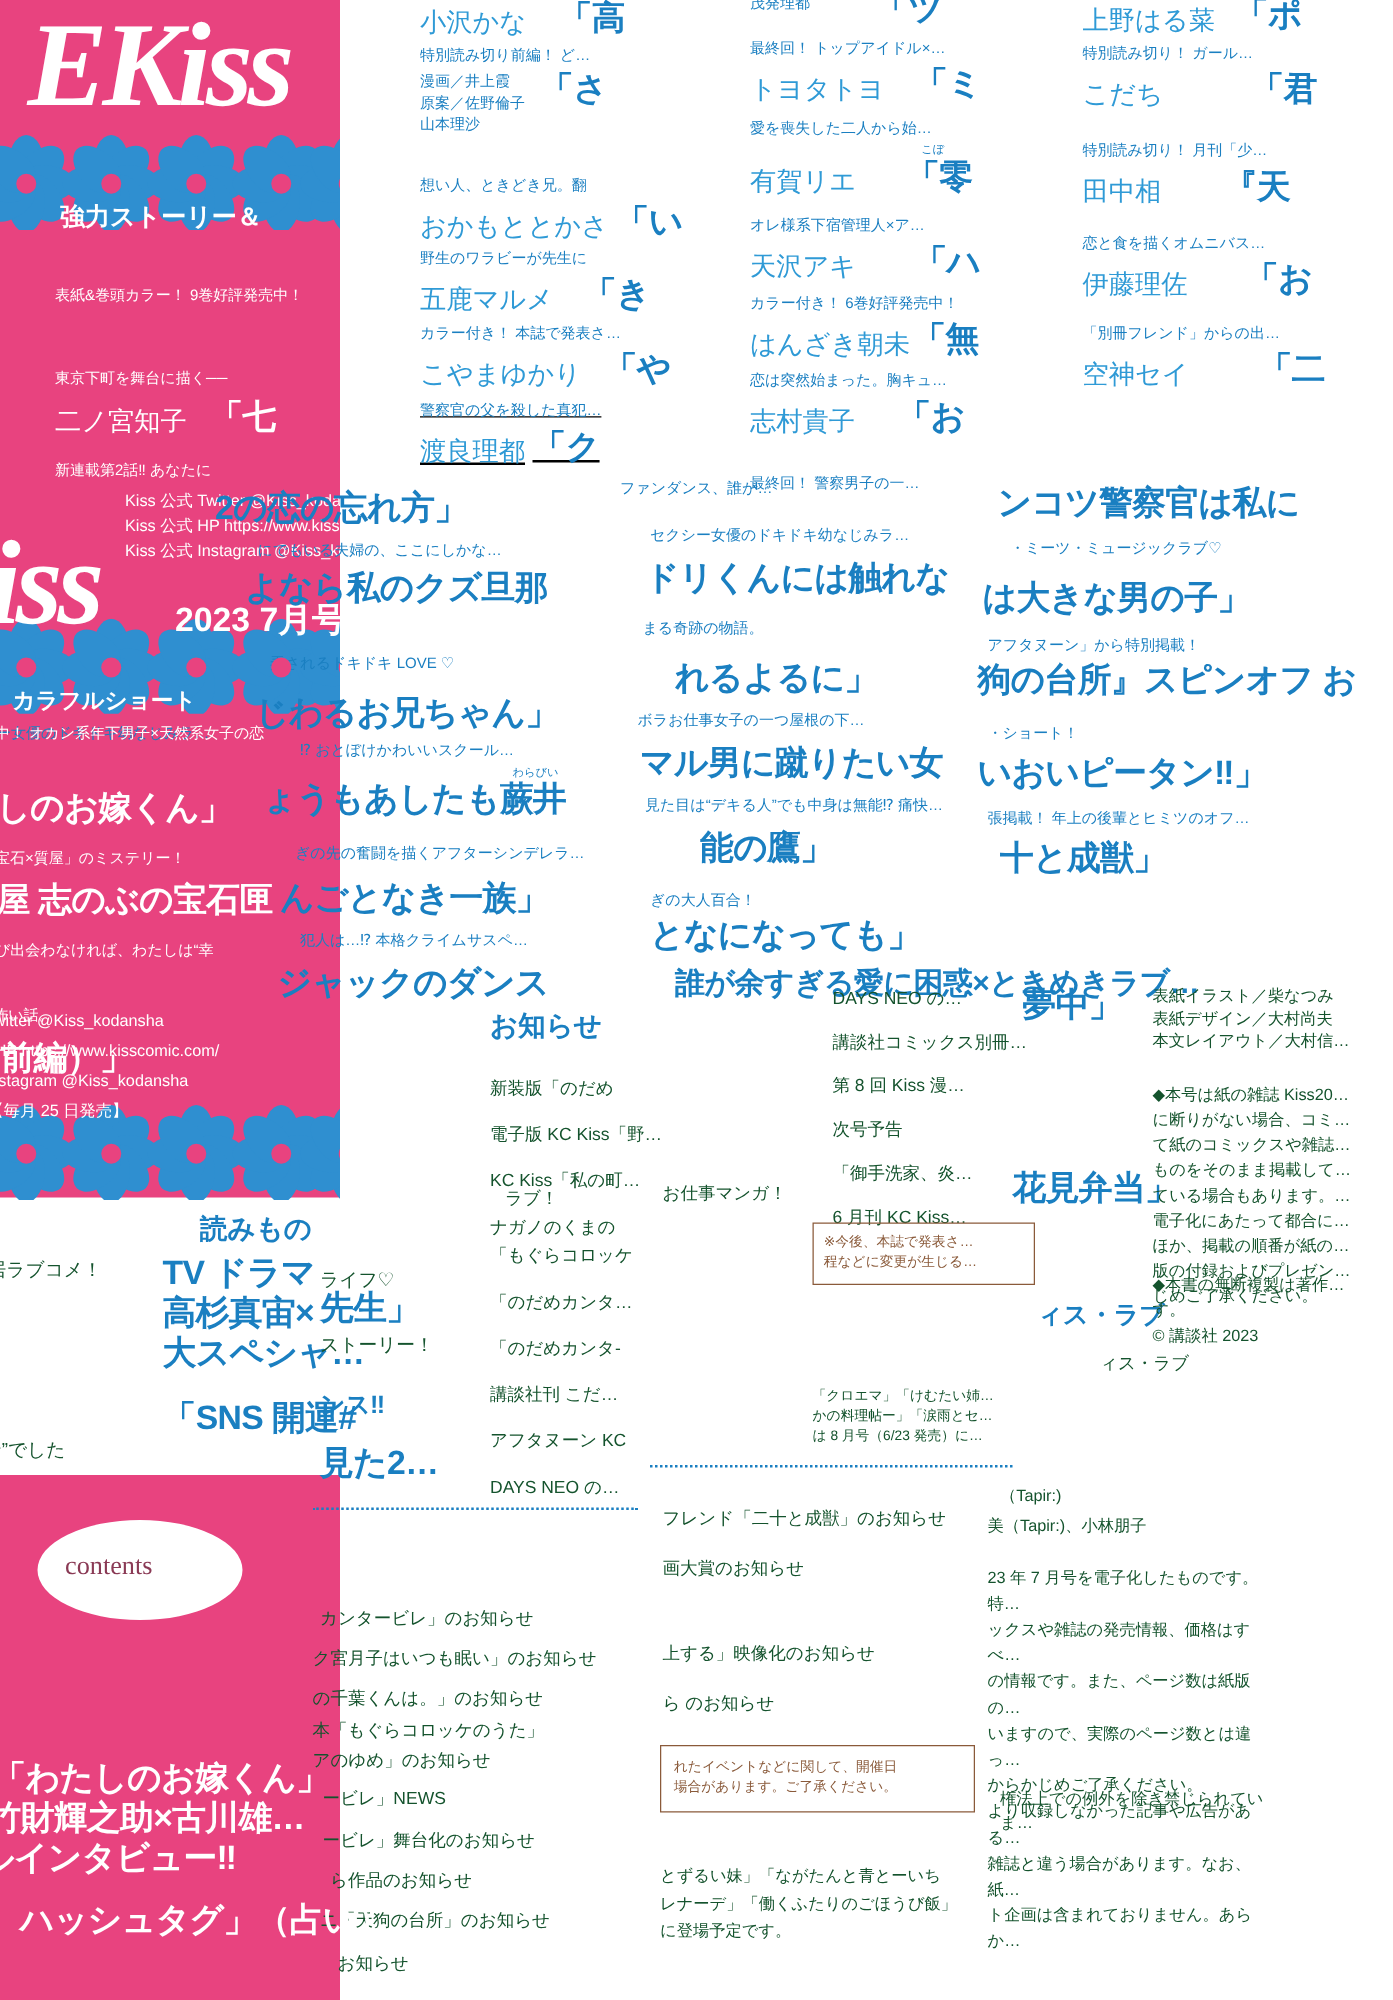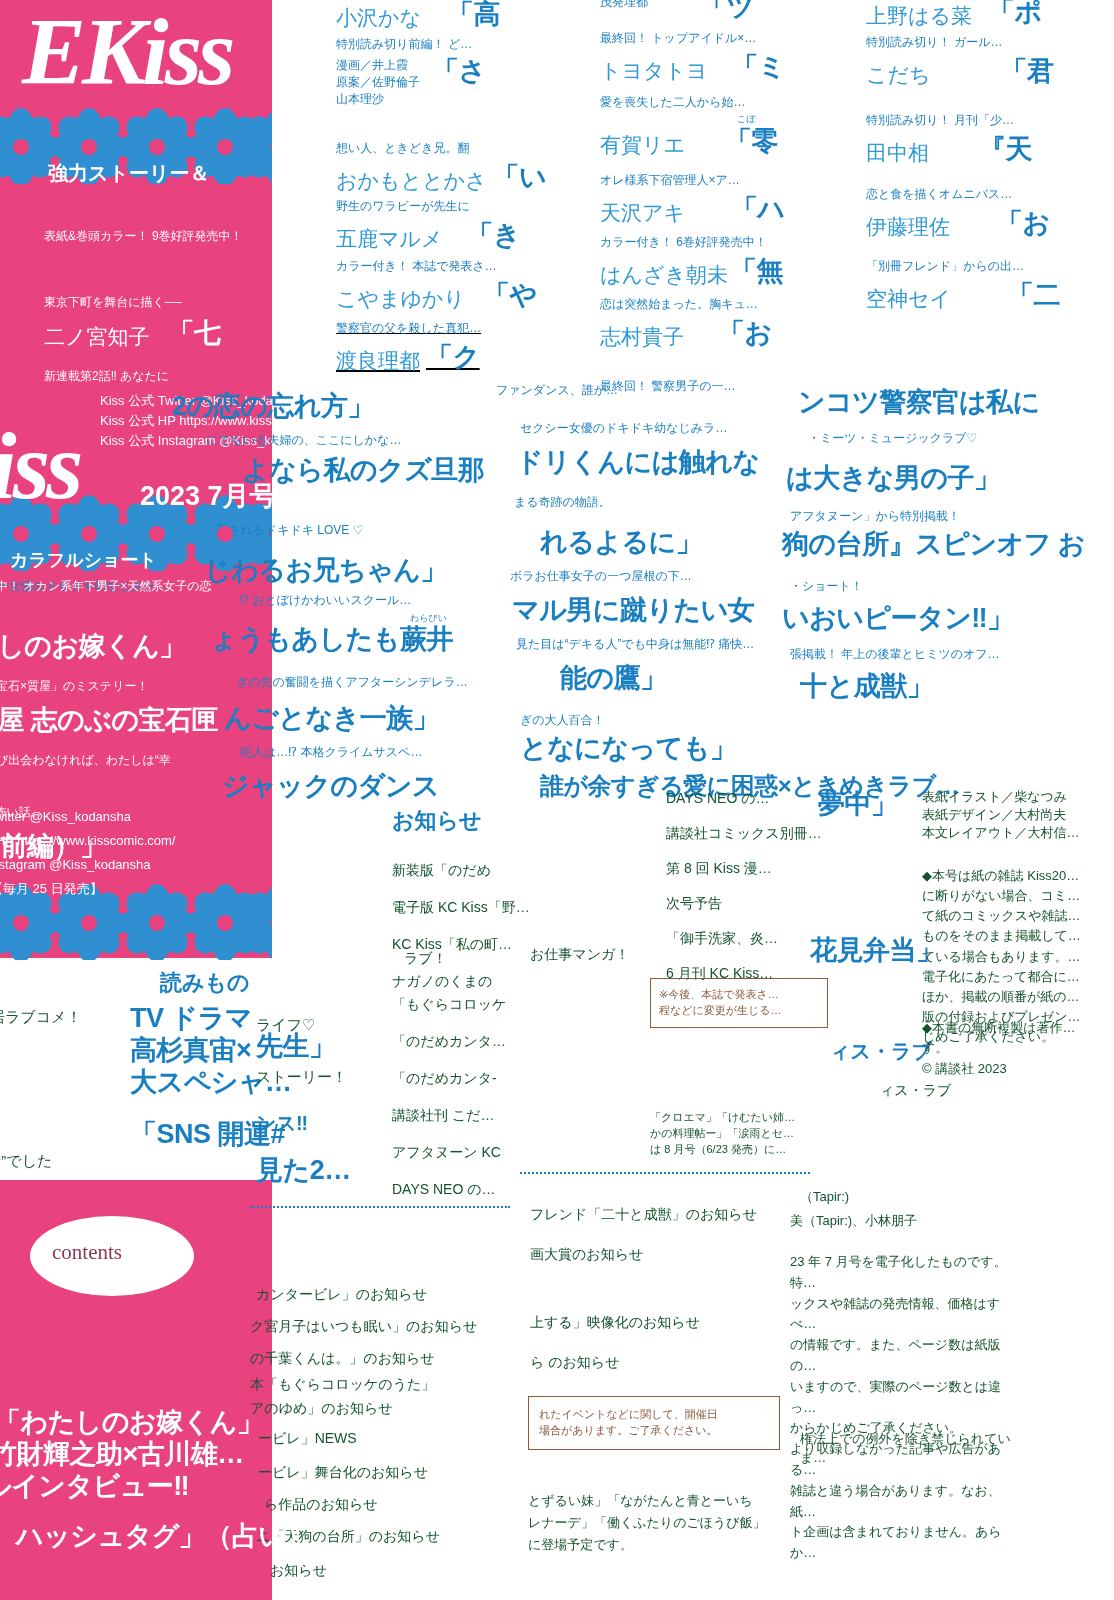--- a/index.html
+++ b/index.html
@@ -358,21 +358,21 @@
 <div class="layer" style="left:866px;top:258px;width:230px;">
   <div class="cap">「別冊フレンド」からの出…</div>
   <div style="display:flex;align-items:flex-end;gap:56px;margin-top:2px;">
     <div class="author">空神セイ</div>
     <div class="bigtitle">「二</div>
   </div>
 </div>
 
 <div class="layer bigtitle" style="left:172px;top:388px;">2の恋の忘れ方」</div>
 <div class="layer cap" style="left:206px;top:432px;">にでもいる夫婦の、ここにしかな…</div>
-<div class="layer bigtitle" style="left:196px;top:452px;margin-left:46px;">よなら私のクズ旦那</div>
+<div class="layer bigtitle" style="left:196px;top:452px;">よなら私のクズ旦那</div>
 <div class="layer cap" style="left:216px;top:522px;">弄されるドキドキ LOVE ♡</div>
 <div class="layer bigtitle" style="left:204px;top:552px;">じわるお兄ちゃん」</div>
 <div class="layer cap" style="left:240px;top:592px;">⁉ おとぼけかわいいスクール…</div>
 <div class="layer" style="left:210px;top:612px;">
   <div class="cap" style="font-size:9px;margin-left:200px;margin-bottom:-4px;">わらびい</div>
   <div class="bigtitle">ょうもあしたも蕨井</div>
 </div>
 <div class="layer cap" style="left:236px;top:674px;">ぎの先の奮闘を描くアフターシンデレラ…</div>
 <div class="layer bigtitle" style="left:224px;top:700px;">んごとなき一族」</div>
 <div class="layer cap" style="left:240px;top:744px;">犯人は…⁉ 本格クライムサスペ…</div>

